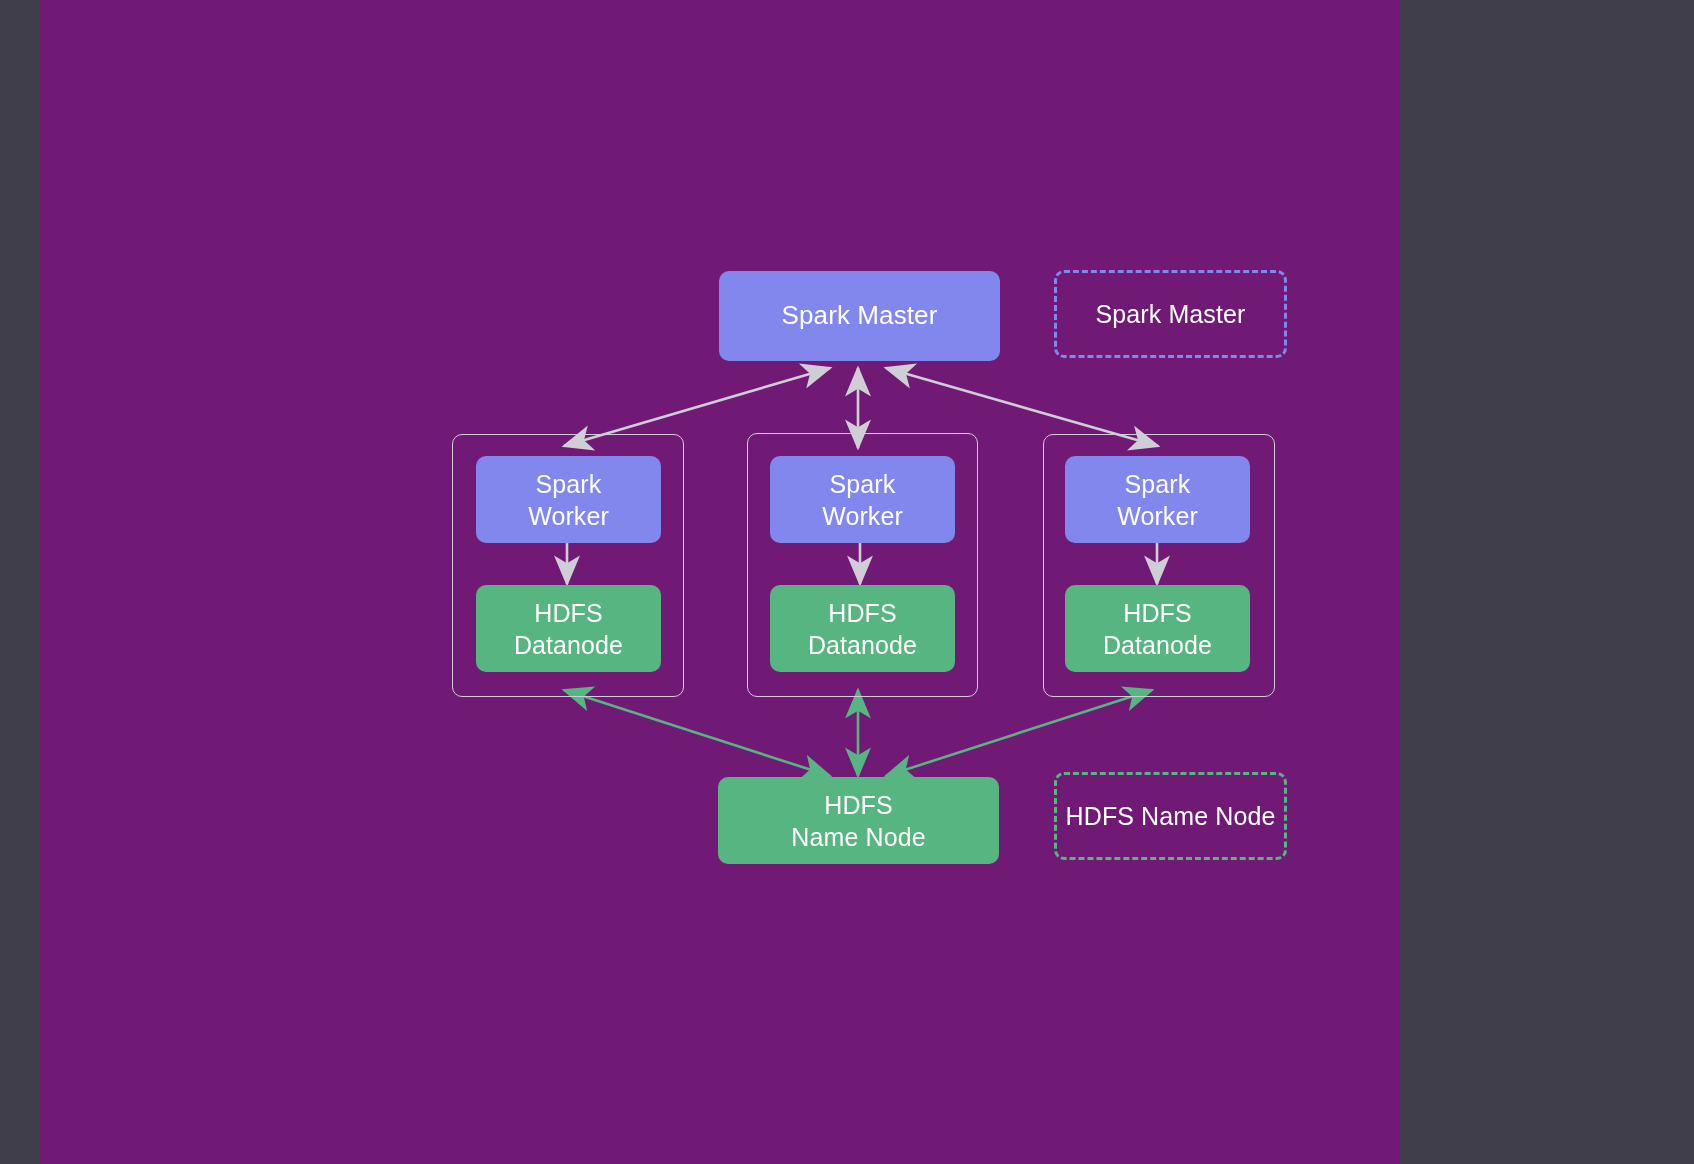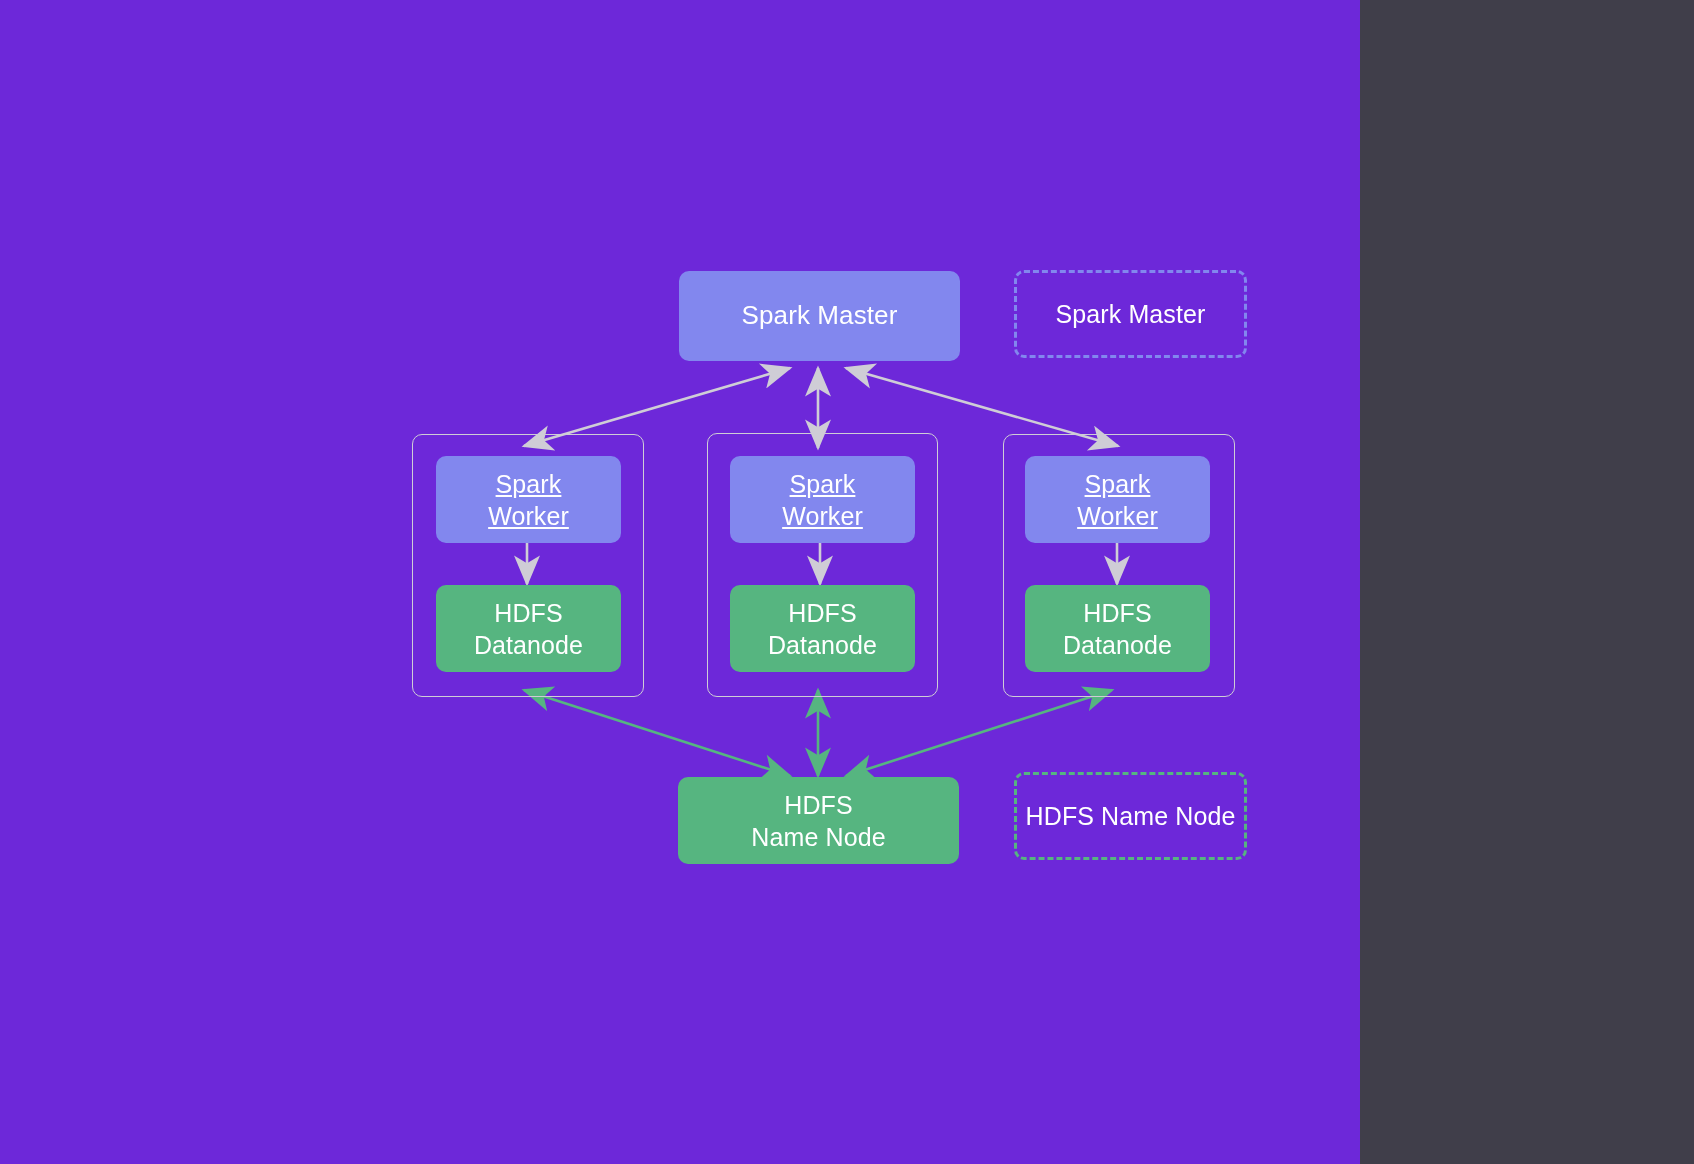--- a/index.html
+++ b/index.html
@@ -10,21 +10,22 @@
   body {
     width: 1694px;
     height: 1164px;
     overflow: hidden;
     font-family: "Liberation Sans", sans-serif;
   }
   #stage {
     position: relative;
     width: 1360px;
     height: 1164px;
-    background: #6d28d9;
+    background: #701a75;
+    margin-left: 40px;
   }
   #edges {
     position: absolute;
     left: 0;
     top: 0;
     width: 1694px;
     height: 1164px;
     pointer-events: none;
   }
   .node {
@@ -40,21 +41,20 @@
     white-space: pre-line;
     letter-spacing: 0.1px;
   }
   .node-master {
     background: #8287ee;
     font-size: 26px;
   }
   .node-worker {
     background: #8287ee;
     font-size: 25px;
-    text-decoration: underline;
   }
   .node-datanode {
     background: #56b580;
     font-size: 25px;
   }
   .node-namenode {
     background: #56b580;
     font-size: 25px;
   }
   .group-box {

